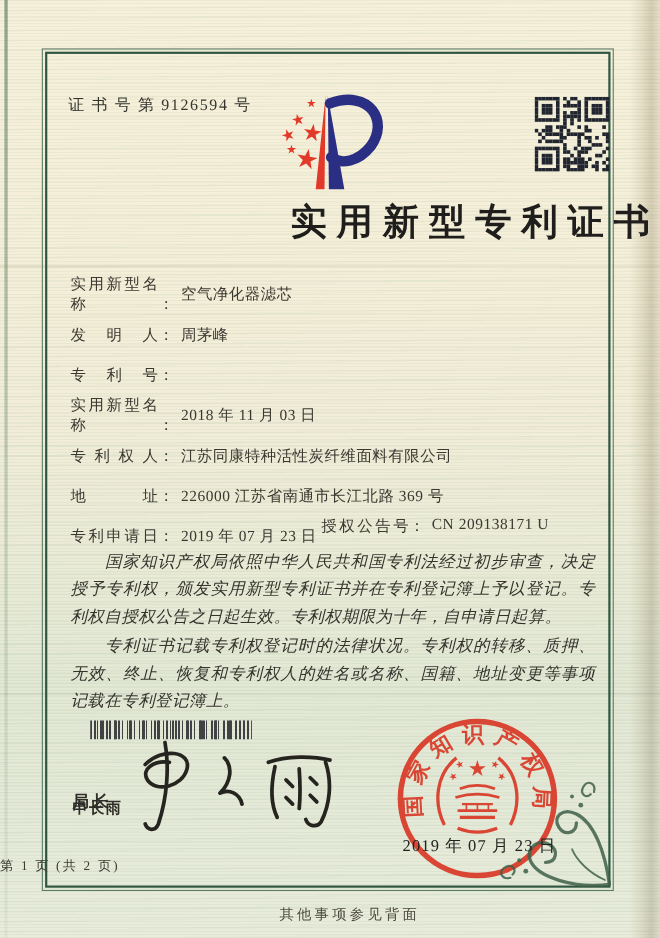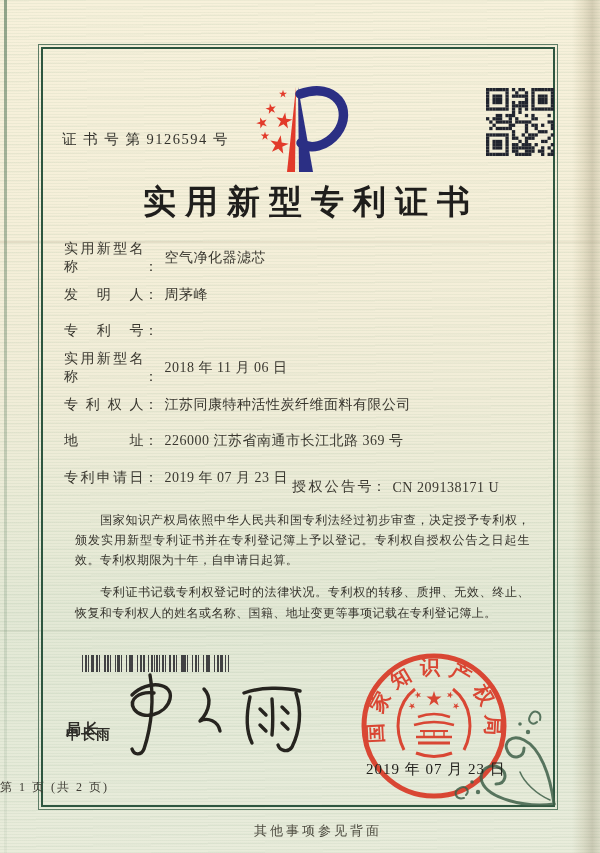--- a/index.html
+++ b/index.html
@@ -11,33 +11,33 @@
                repeating-linear-gradient(179deg,rgba(140,170,140,0.05) 0 2px,transparent 2px 9px);}
   .edge-left{position:absolute;left:4px;top:0;width:3px;height:100%;
     background:linear-gradient(180deg,rgba(60,100,70,0.55),rgba(60,100,70,0.2) 60%,rgba(60,100,70,0.05));}
   .edge-right{position:absolute;right:0;top:0;width:28px;height:100%;
     background:linear-gradient(90deg,transparent,rgba(150,135,95,0.16) 40%,rgba(115,102,70,0.26) 72%,rgba(160,148,112,0.18));}
   .crease{position:absolute;left:0;width:100%;height:2px;pointer-events:none;}
   .c1{top:241px;background:linear-gradient(90deg,rgba(130,120,90,0.16),rgba(130,120,90,0.08));}
   .c2{top:630px;background:rgba(110,130,100,0.10);}
   .frame{position:absolute;left:38px;top:44px;width:520px;height:766px;border:1.5px solid #5d7c66;box-sizing:border-box;}
   .frame-inner{position:absolute;inset:2px;border:2.5px solid #2e5640;}
-  .cert-no{position:absolute;left:62px;top:86px;font-size:14.5px;letter-spacing:1.5px;color:#33322c;margin-top:44px;}
+  .cert-no{position:absolute;left:62px;top:86px;font-size:14.5px;letter-spacing:1.5px;color:#33322c;}
   .logo{position:absolute;left:238px;top:80px;}
   .qr{position:absolute;left:486px;top:88px;}
-  .title{position:absolute;left:0;top:180px;width:100%;text-align:center;font-size:33px;font-weight:700;
+  .title{position:absolute;left:0;top:180px;width:100%;text-align:right;font-size:33px;font-weight:700;
     letter-spacing:9px;padding-left:22px;box-sizing:border-box;color:#1f1e1c;}
-  .fields{position:absolute;left:64px;top:240px;width:482px;font-size:14px;color:#3a3830;}
+  .fields{position:absolute;left:64px;top:250px;width:482px;font-size:14px;color:#3a3830;}
   .frow{height:36.6px;display:flex;align-items:center;position:relative;letter-spacing:0.5px;}
   .flabel-text{display:inline-block;width:80px;text-align:justify;text-align-last:justify;}
   .colon{margin-right:6px;}
   .fvalue{white-space:nowrap;}
-  .fcol2{position:absolute;left:228px;top:0;height:100%;display:flex;align-items:flex-end;}
+  .fcol2{position:absolute;left:228px;top:0;height:100%;display:flex;align-items:flex-start;}
   .paras{position:absolute;left:63px;top:498px;width:479px;}
-  .para{margin:12px;font-size:12px;line-height:1.68;color:#35332c;
+  .para{margin:1px;font-size:15px;line-height:1.68;font-style:italic;color:#35332c;
     text-align:justify;text-indent:2.1em;letter-spacing:0.4px;}
   .barcode{position:absolute;left:82px;top:655px;width:147px;height:17px;opacity:0.88;
     background:repeating-linear-gradient(90deg,#2c2c30 0 1.5px,transparent 1.5px 3px,#2c2c30 3px 5px,transparent 5px 6.5px,#2c2c30 6.5px 7.5px,transparent 7.5px 11px),
                repeating-linear-gradient(90deg,transparent 0 9px,#2c2c30 9px 11px,transparent 11px 13px);}
   .sig-title{position:absolute;left:66px;top:720px;font-family:"Liberation Sans","DejaVu Sans",sans-serif;
     font-weight:700;font-size:15px;color:#2e2d28;letter-spacing:3px;}
   .sig-name{position:absolute;left:66px;top:726px;font-family:"Liberation Sans","DejaVu Sans",sans-serif;
     font-weight:700;font-size:14px;color:#2e2d28;letter-spacing:1px;}
   .signature{position:absolute;left:108px;top:663px;}
   .seal{position:absolute;left:358px;top:650px;opacity:0.93;}
@@ -316,21 +316,21 @@
     </div>
     <div class="frow">
       <span><span class="flabel-text">发明人</span><span class="colon">：</span></span>
       <span class="fvalue">周茅峰</span>
     </div>
     <div class="frow">
       <span><span class="flabel-text">专利号</span><span class="colon">：</span></span>
     </div>
     <div class="frow">
       <span><span class="flabel-text">实用新型名称</span><span class="colon">：</span></span>
-      <span class="fvalue">2018 年 11 月 06 日</span>
+      <span class="fvalue">2018 年 11 月 03 日</span>
     </div>
     <div class="frow">
       <span><span class="flabel-text">专利权人</span><span class="colon">：</span></span>
       <span class="fvalue">江苏同康特种活性炭纤维面料有限公司</span>
     </div>
     <div class="frow">
       <span><span class="flabel-text">地址</span><span class="colon">：</span></span>
       <span class="fvalue">226000 江苏省南通市长江北路 369 号</span>
     </div>
     <div class="frow">

